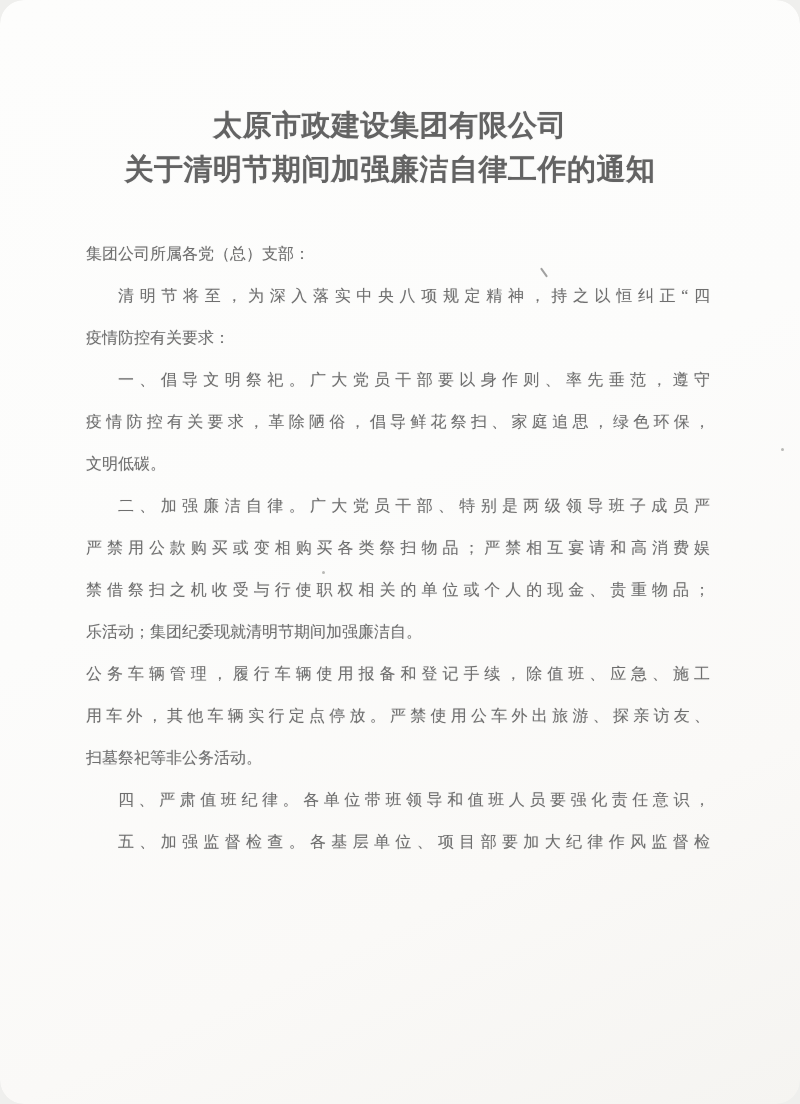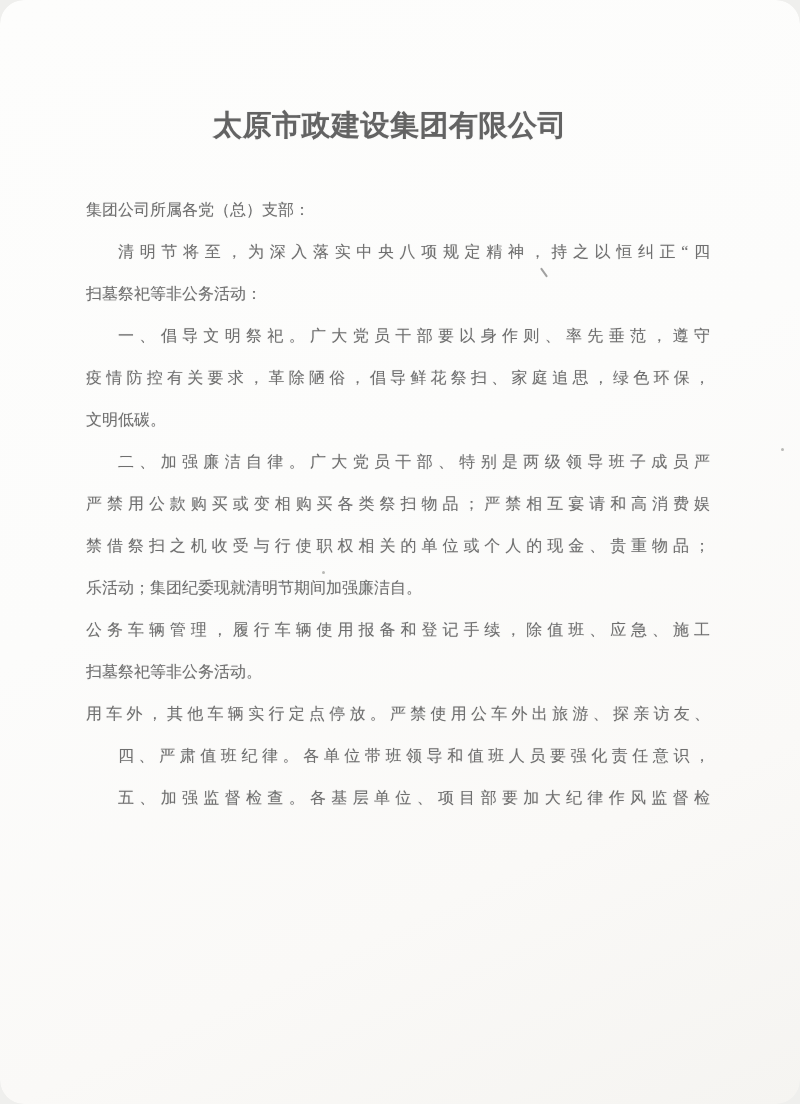--- a/index.html
+++ b/index.html
@@ -72,36 +72,37 @@
   .speck-1 { left: 322px; top: 571px; }
   .speck-2 { left: 781px; top: 448px; }
 </style>
 </head>
 <body>
 
 <div class="page">
 
   <header class="title-block">
     <div class="title-line">太原市政建设集团有限公司</div>
+    <div class="title-line">关于清明节期间加强廉洁自律工作的通知</div>
   </header>
 
   <main class="body-block">
     <div class="ln">集团公司所属各党（总）支部：</div>
     <div class="ln ind fill">清明节将至，为深入落实中央八项规定精神，持之以恒纠正“四</div>
-    <div class="ln">扫墓祭祀等非公务活动：</div>
+    <div class="ln">疫情防控有关要求：</div>
     <div class="ln ind fill">一、倡导文明祭祀。广大党员干部要以身作则、率先垂范，遵守</div>
     <div class="ln fill">疫情防控有关要求，革除陋俗，倡导鲜花祭扫、家庭追思，绿色环保，</div>
     <div class="ln">文明低碳。</div>
     <div class="ln ind fill">二、加强廉洁自律。广大党员干部、特别是两级领导班子成员严</div>
     <div class="ln fill">严禁用公款购买或变相购买各类祭扫物品；严禁相互宴请和高消费娱</div>
     <div class="ln fill">禁借祭扫之机收受与行使职权相关的单位或个人的现金、贵重物品；</div>
     <div class="ln">乐活动；集团纪委现就清明节期间加强廉洁自。</div>
     <div class="ln fill">公务车辆管理，履行车辆使用报备和登记手续，除值班、应急、施工</div>
+    <div class="ln fill">用车外，其他车辆实行定点停放。严禁使用公车外出旅游、探亲访友、</div>
     <div class="ln">扫墓祭祀等非公务活动。</div>
-    <div class="ln fill">用车外，其他车辆实行定点停放。严禁使用公车外出旅游、探亲访友、</div>
     <div class="ln ind fill">四、严肃值班纪律。各单位带班领导和值班人员要强化责任意识，</div>
     <div class="ln ind fill">五、加强监督检查。各基层单位、项目部要加大纪律作风监督检</div>
   </main>
 
   <div class="artifact-tick"></div>
   <div class="speck speck-1"></div>
   <div class="speck speck-2"></div>
 
 </div>
 

